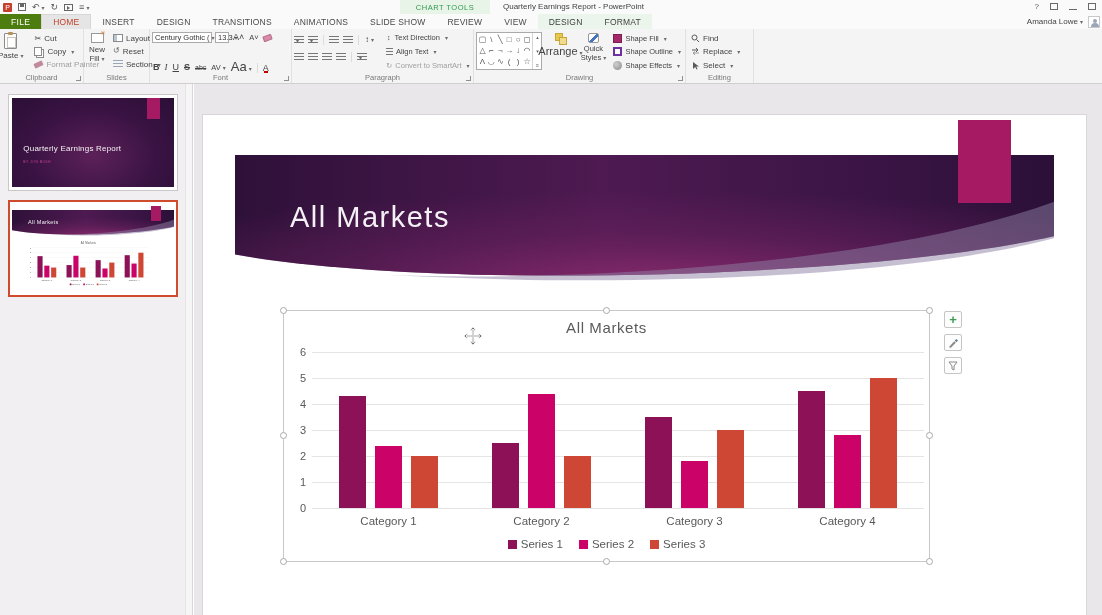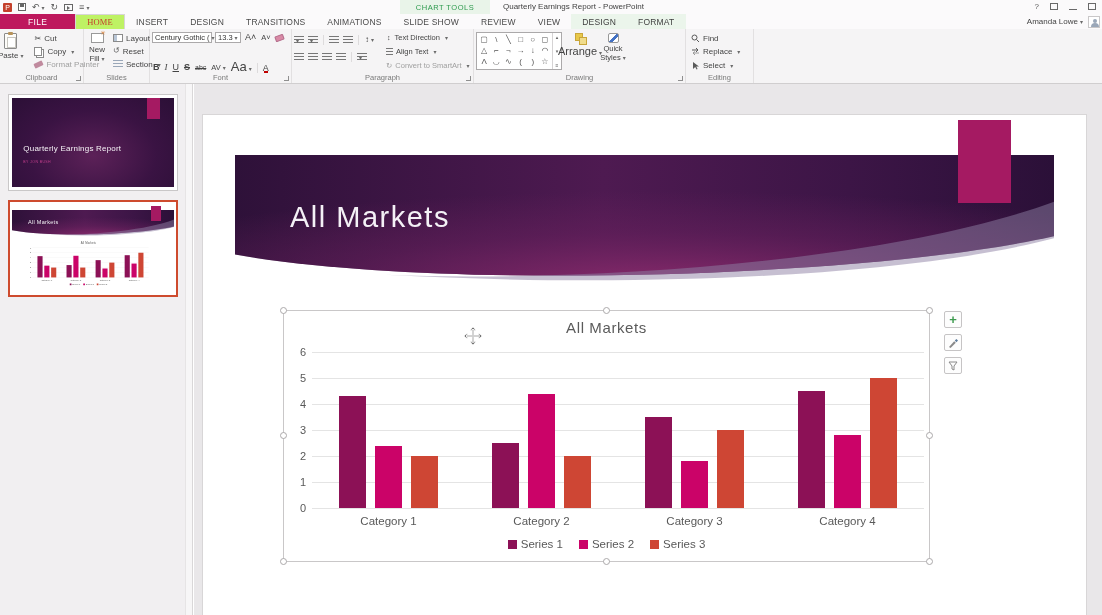--- a/index.html
+++ b/index.html
@@ -19,23 +19,23 @@
   .present-ic { width:9px; height:7px; border:1px solid #666; position:relative; }
   .present-ic::after { content:''; position:absolute; left:2px; top:1px; border-left:3px solid #666; border-top:2px solid transparent; border-bottom:2px solid transparent; }
   .chart-tools-chip { position:absolute; left:400px; top:0; width:90px; height:14px; background:#E9F4E9;
     display:flex; align-items:center; justify-content:center; font-size:7.5px; letter-spacing:0.5px; color:#2E9B4E; }
   .tb-title { position:absolute; left:503px; top:0; line-height:14px; font-size:8px; color:#3F3F3F; }
   .winctrls { position:absolute; right:6px; top:2px; display:flex; align-items:center; gap:11px; color:#595959; }
   .wbox { width:8px; height:7px; border:1px solid #696969; }
   .wmin { width:8px; height:1px; background:#696969; margin-top:5px; }
   
   .tabrow { position:relative; height:15px; background:#FBFAFB; display:flex; align-items:stretch; font-size:8.5px; }
-  .tab-file { background:#be185d; color:#fff; padding:0 28px; display:flex; align-items:center; letter-spacing:0.3px; }
+  .tab-file { background:#4d7c0f; color:#fff; padding:0 11px; display:flex; align-items:center; letter-spacing:0.3px; }
   .tab { padding:0 11px; display:flex; align-items:center; color:#4A4A4A; letter-spacing:0.2px; }
-  .tab.active { background:#bef264; color:#C4402C; border:1px solid #D8D5D6; border-bottom:none;font-family:Liberation Serif, serif; }
+  .tab.active { background:#e5e5e5; color:#C4402C; border:1px solid #D8D5D6; border-bottom:none; }
   .ctx-tabs { display:flex; background:#EBF5EB; }
   .ctx-tabs .tab { color:#3F3F3F; }
   .user-area { margin-left:auto; display:flex; align-items:center; gap:5px; padding-right:2px; font-size:8px; color:#444; }
   .avatar { width:12px; height:12px; border:1px solid #C9C7C8; background:#fff; position:relative; }
   .avatar::before { content:''; position:absolute; left:3.5px; top:2px; width:4px; height:4px; border-radius:50%; background:#9AA7B8; }
   .avatar::after { content:''; position:absolute; left:1.5px; top:6.5px; width:8px; height:4px; border-radius:4px 4px 0 0; background:#9AA7B8; }
   
   .ribbon { position:relative; height:55px; background:#F5F4F5; border-bottom:1px solid #D0CECF; display:flex; font-size:8px; color:#444; }
   .grp { position:relative; border-right:1px solid #E2E0E1; padding:3px 2px 12px 2px; display:flex; gap:3px; }
   .grp-label { position:absolute; bottom:1px; left:0; right:0; text-align:center; font-size:7.5px; color:#7A7A7A; }
@@ -211,21 +211,21 @@
         </div>
       </div>
       <div class="grp-label">Slides</div>
     </div>
 
     <div class="grp" style="width:142px; flex-direction:column; gap:18px">
       <div class="fontrow">
         <span class="combo dd" style="width:60px">
             <span>Century Gothic (</span>
           </span>
-        <span class="combo dd" style="width:26px">
+        <span class="combo dd" style="width:14px">
             <span>13.3</span>
           </span>
         <span class="fmt">A˄</span>
         <span class="fmt" style="font-size:7.5px">A˅</span>
         <span class="ic ic-eraser"></span>
       </div>
       <div class="fontrow">
         <span class="fmt b">B</span>
         <span class="fmt i">I</span>
         <span class="fmt u">U</span>
@@ -306,20 +306,34 @@
           <span>≡</span>
         </div>
       </div>
       <div class="bigbtn" style="width:30px">
         <span class="ic ic-arrange"></span>
         <span class="lbl dd" style="font-size:11px">Arrange</span>
       </div>
       <div class="bigbtn" style="width:30px">
         <span class="ic ic-qstyle"></span>
         <span class="lbl dd" style="font-size:7.5px">Quick Styles</span>
+      </div>
+      <div class="col" style="font-size:7.5px; gap:2px; padding-top:1px">
+        <div class="sbtn dd">
+          <span class="ic ic-sfill"></span>
+          <span>Shape Fill</span>
+        </div>
+        <div class="sbtn dd">
+          <span class="ic ic-soutline"></span>
+          <span>Shape Outline</span>
+        </div>
+        <div class="sbtn dd">
+          <span class="ic ic-seffects"></span>
+          <span>Shape Effects</span>
+        </div>
       </div>
       <div class="grp-label">Drawing</div>
       <span class="lnch"></span>
     </div>
 
     <div class="grp" style="width:68px">
       <div class="col" style="gap:2px; padding-top:1px">
         <div class="sbtn">
           <span class="ed-ic">
               <svg width="9" height="9">

